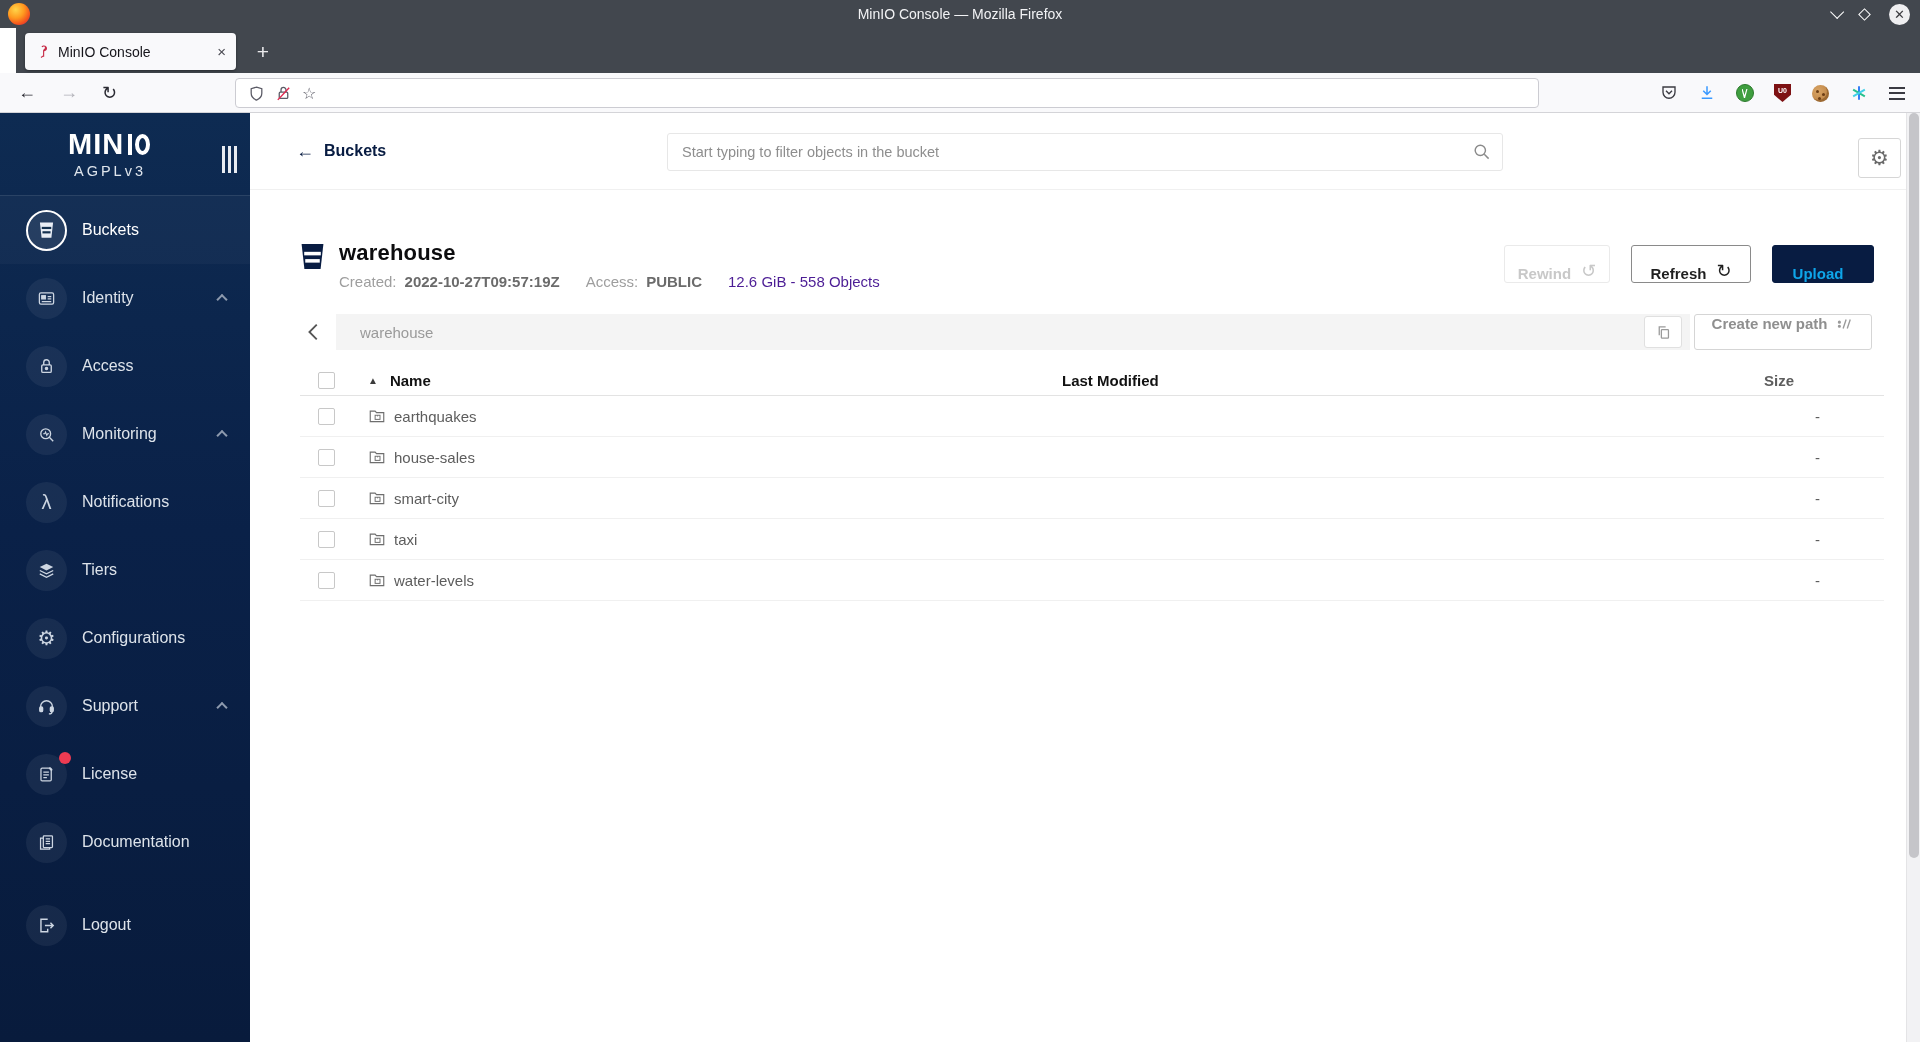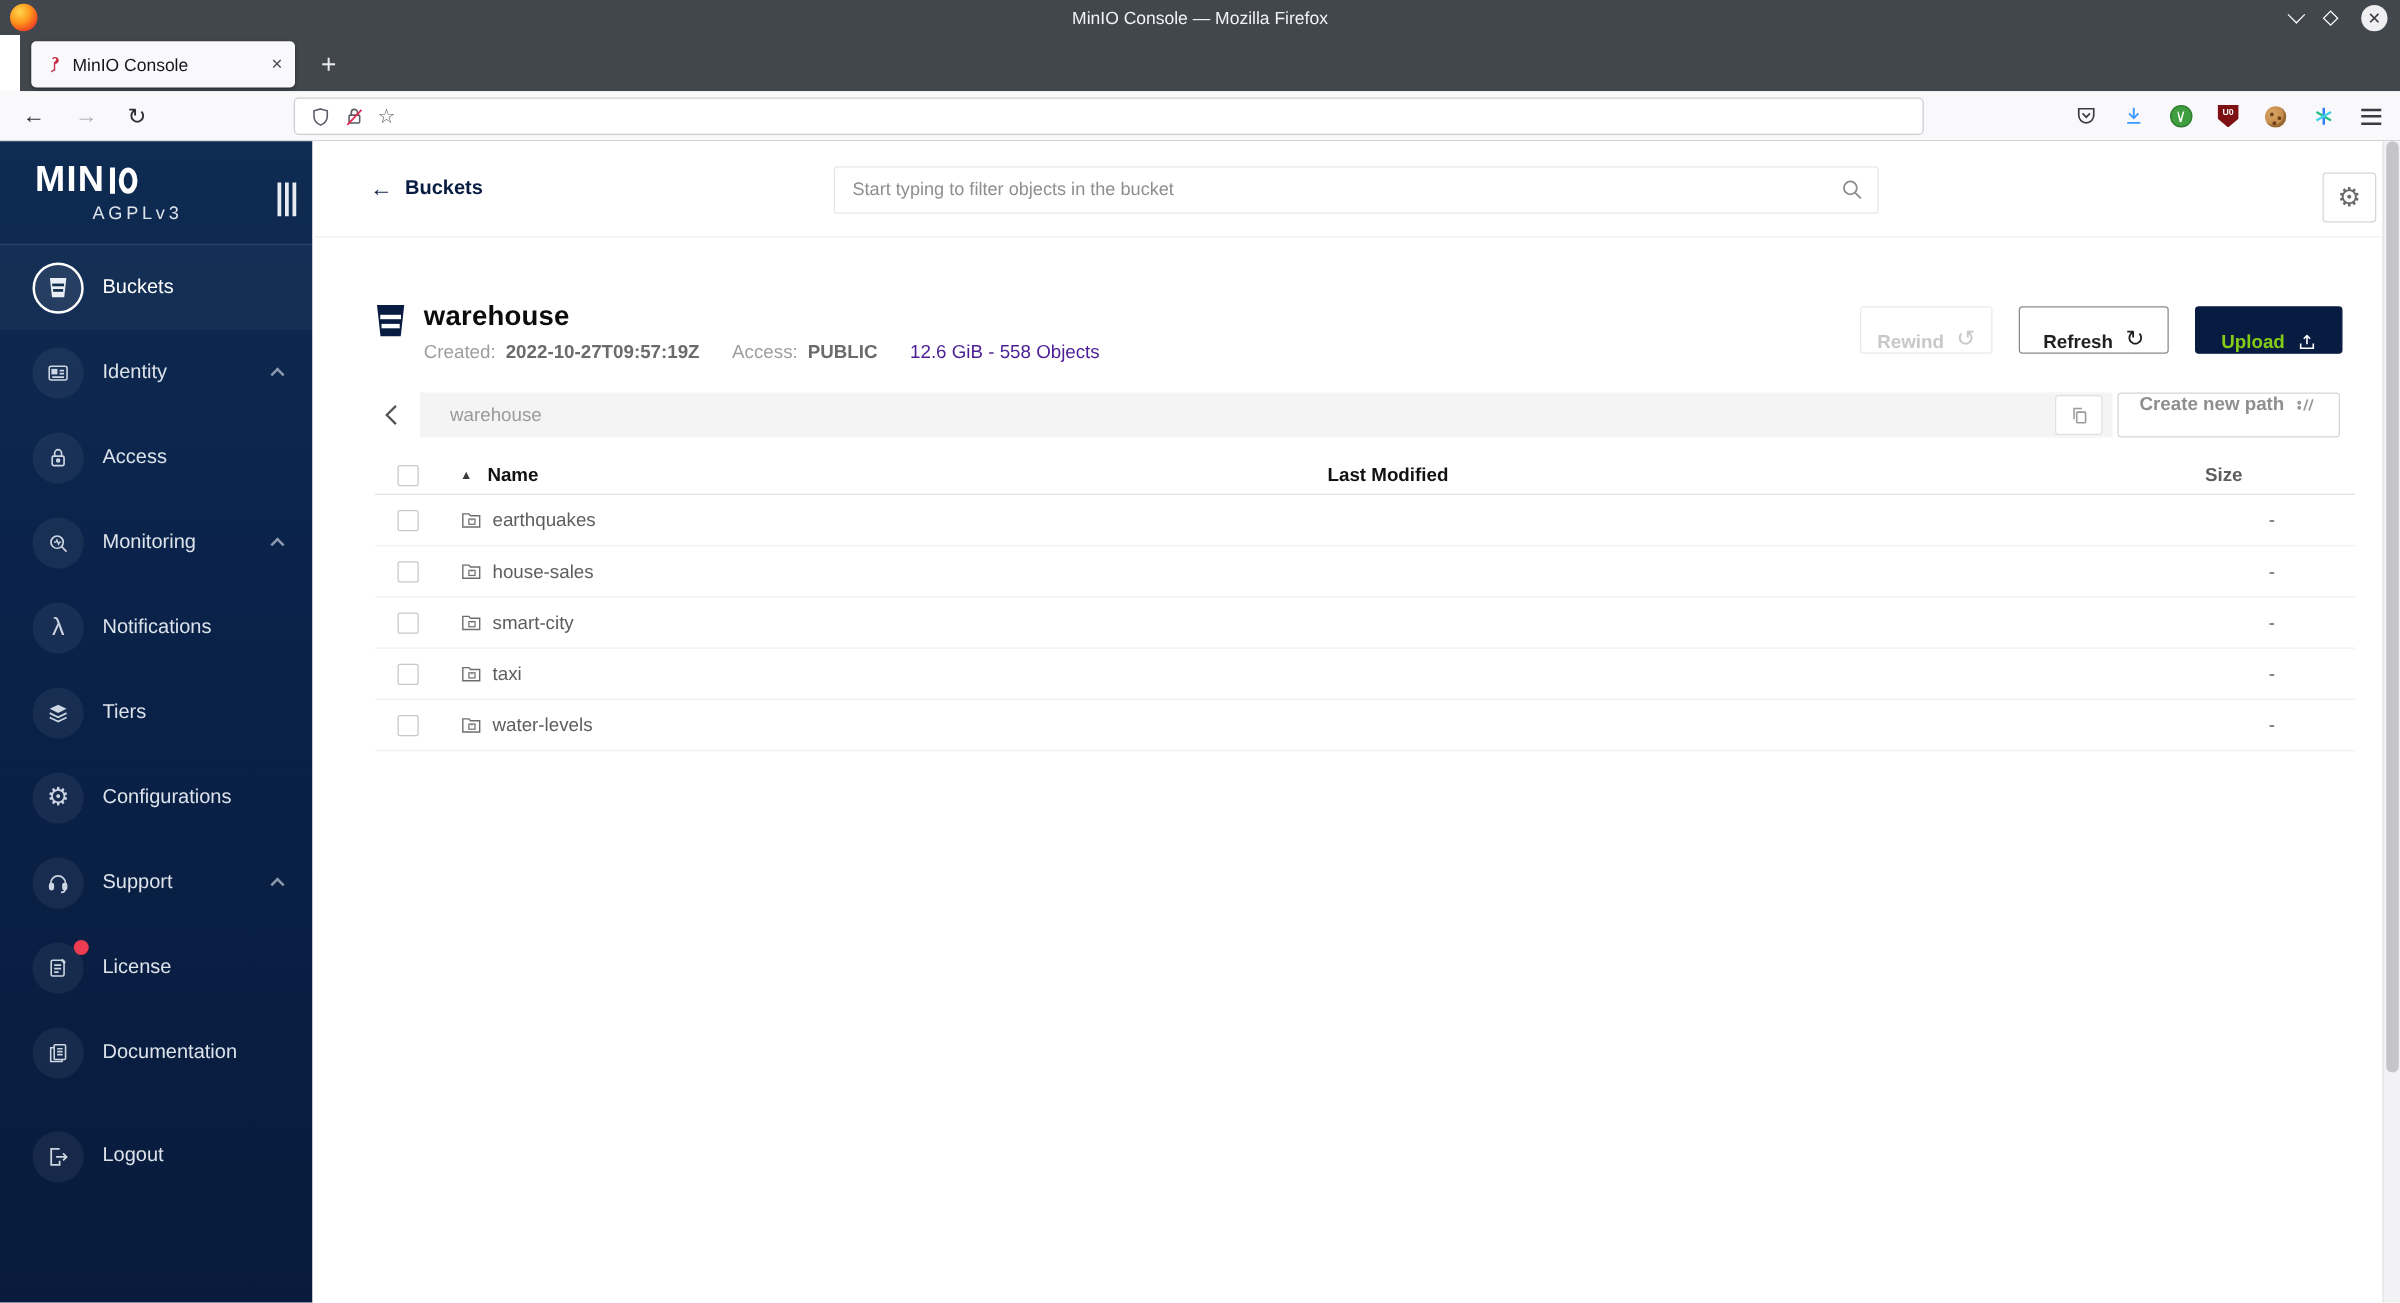--- a/index.html
+++ b/index.html
@@ -40,21 +40,21 @@
   .icon-badger { width:18px; height:18px; border-radius:50%; background:#3f9e3f; border:1px solid #2d7a2d; position:relative; }
   .icon-badger::before { content:""; position:absolute; left:5px; top:4px; width:6px; height:9px; background:#fff; clip-path:polygon(0 0,20% 0,50% 70%,80% 0,100% 0,60% 100%,40% 100%); }
   .icon-ublock { width:17px; height:18px; background:#7d1113; clip-path:polygon(0 0,100% 0,100% 60%,50% 100%,0 60%); display:flex; align-items:flex-start; justify-content:center; color:#fff; font-size:7px; font-weight:bold; padding-top:3px; }
 
   
   .app { position:absolute; top:113px; left:0; width:1920px; height:929px; display:flex; }
 
   
   .sidebar { width:250px; height:929px; background:linear-gradient(180deg,#0e2b52 0%,#0a2148 45%,#081b3c 100%); position:relative; flex-shrink:0; }
   .logo-block { padding:16px 24px 0 28px; height:83px; border-bottom:1px solid rgba(255,255,255,.12); position:relative; }
-  .wordmark { display:flex; align-items:center; height:30px; }
+  .wordmark { display:flex; align-items:center; height:30px;margin-left:40px; }
   .wordmark .mk { color:#fff; font-weight:800; font-size:29px; letter-spacing:1px; }
   .wordmark .bar { width:4px; height:21px; background:#fff; margin-left:4px; }
   .wordmark .ring { width:15px; height:21px; border:4px solid #fff; border-radius:50%; margin-left:3px; }
   .license-tag { margin:4px 0 0 46px; color:#dfe5ec; font-size:14.5px; letter-spacing:3px; font-weight:300; }
   .collapse { position:absolute; right:13px; top:33px; display:flex; gap:2.5px; }
   .collapse i { display:block; width:3.5px; height:27px; background:#e8ecf2; }
 
   .nav-item { height:68px; display:flex; align-items:center; padding-left:26px; position:relative; cursor:pointer; }
   .nav-item.selected { background:rgba(255,255,255,.03); }
   .nav-icon-wrap { width:41px; height:41px; border-radius:50%; background:rgba(255,255,255,.06); display:flex; align-items:center; justify-content:center; position:relative; flex-shrink:0; }
@@ -87,21 +87,21 @@
   .meta-pair { display:flex; gap:8px; }
   .meta-label { color:#9e9e9e; }
   .meta-value { color:#6b6b6b; font-weight:700; }
   .meta-summary { color:#4c1d95; }
   .head-actions { display:flex; gap:21px; align-items:center; margin-top:5px; }
   .btn { height:38px; border-radius:3px; font-size:15px; font-weight:600; display:flex; align-items:flex-end; justify-content:center; gap:10px; padding:0 20px; cursor:pointer; font-family:"Liberation Sans",sans-serif; background:#fff; }
   .btn-rewind { border:1px solid #eaeaea; color:#c8c8c8; width:106px; cursor:default; }
   .btn-refresh { border:1px solid #8a8a8a; color:#1f1f1f; width:120px; }
   .btn-refresh .g { font-size:18px; font-weight:400; }
   .btn-rewind .g { font-size:18px; font-weight:400; }
-  .btn-upload { background:#081c42; border:1px solid #081c42; color:#84cc16; width:118px; }
+  .btn-upload { background:#081c42; border:1px solid #081c42; color:#0ea5e9; width:102px; }
 
   .path-row { margin:24px 46px 0 50px; height:36px; display:flex; align-items:center; position:relative; }
   .path-back { width:28px; height:28px; display:flex; align-items:center; justify-content:center; cursor:pointer; }
   .path-bar { margin-left:8px; width:1354px; height:36px; background:#f4f4f4; display:flex; align-items:center; padding:0 8px 0 24px; }
   .path-text { flex:1; color:#9a9a9a; font-size:15px; }
   .copy-btn { width:38px; height:32px; background:#fff; border:1px solid #e0e0e0; border-radius:3px; display:flex; align-items:center; justify-content:center; cursor:pointer; }
   .create-path-btn { position:absolute; right:2px; width:178px; height:36px; border:1px solid #d5d5d5; border-radius:3px; background:#fff; color:#8f8f8f; font-weight:600; font-size:15px; display:flex; align-items:flex-start; justify-content:center; gap:9px; cursor:pointer; }
 
   .obj-table { margin:16px 36px 0 50px; }
   .t-row { display:grid; grid-template-columns:68px 694px 1fr 210px; align-items:center; }

